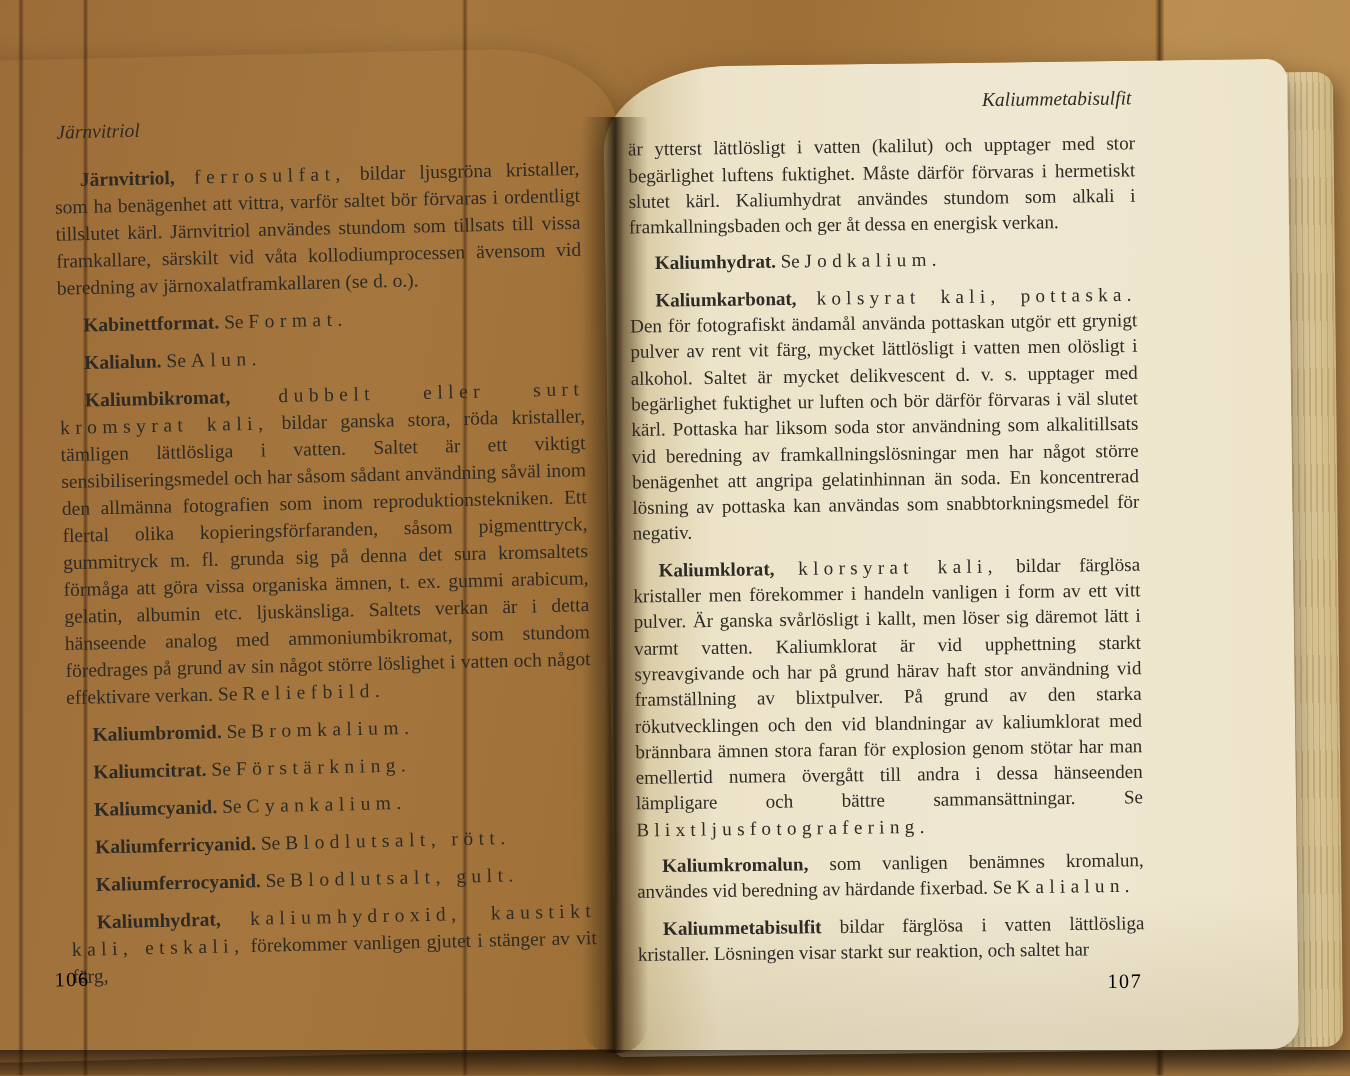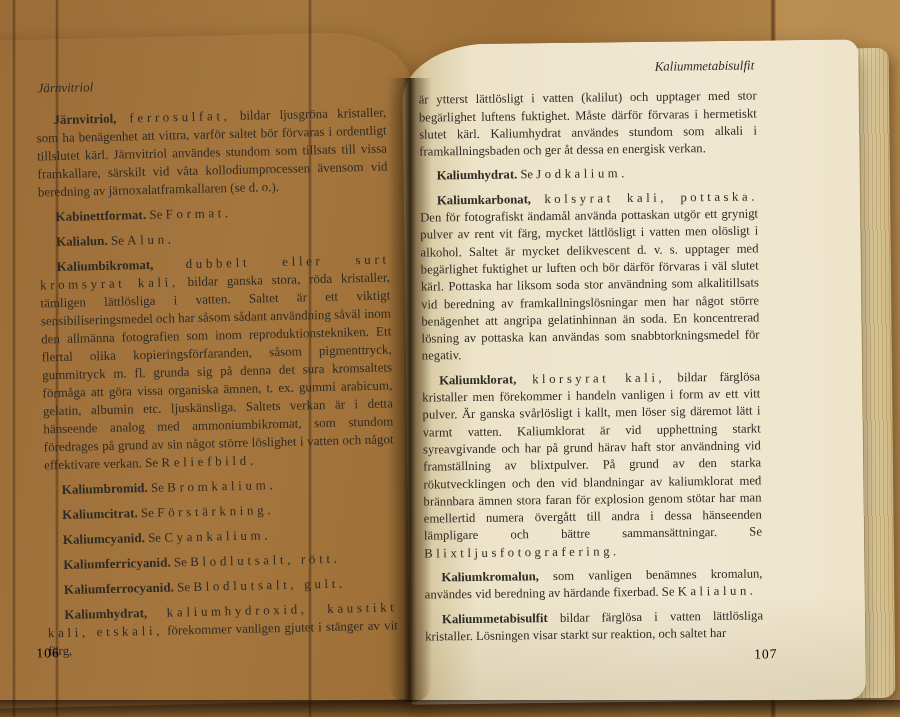--- a/index.html
+++ b/index.html
@@ -55,21 +55,21 @@
   .content-left{left:76px;top:40px;width:350px;font-size:13px;line-height:18px;}
   .content-right{left:16px;top:16px;width:338px;font-size:12.7px;line-height:17.3px;}
   .running-head{font-style:italic;font-size:13px;margin:0 0 14px 2px;}
   .head-right{text-align:right;margin-right:2px;}
   .entries p{margin:0 0 7px 0;text-indent:17px;text-align:justify;}
   .entries p.no-indent{text-indent:0;}
   .seg-bold{font-weight:bold;}
   .seg-spaced{letter-spacing:.28em;}
   .page-number{position:absolute;font-size:13.5px;letter-spacing:1px;}
   .pn-left{left:64px;bottom:46px;}
-  .pn-right{right:88px;bottom:38px;margin-left:19px;}
+  .pn-right{right:104px;bottom:38px;margin-left:19px;}
 </style>
 </head>
 <body>
 
 <div class="scene">
 
   <div class="wood">
     <div class="groove g1"></div>
     <div class="groove g2"></div>
     <div class="groove g3"></div>

